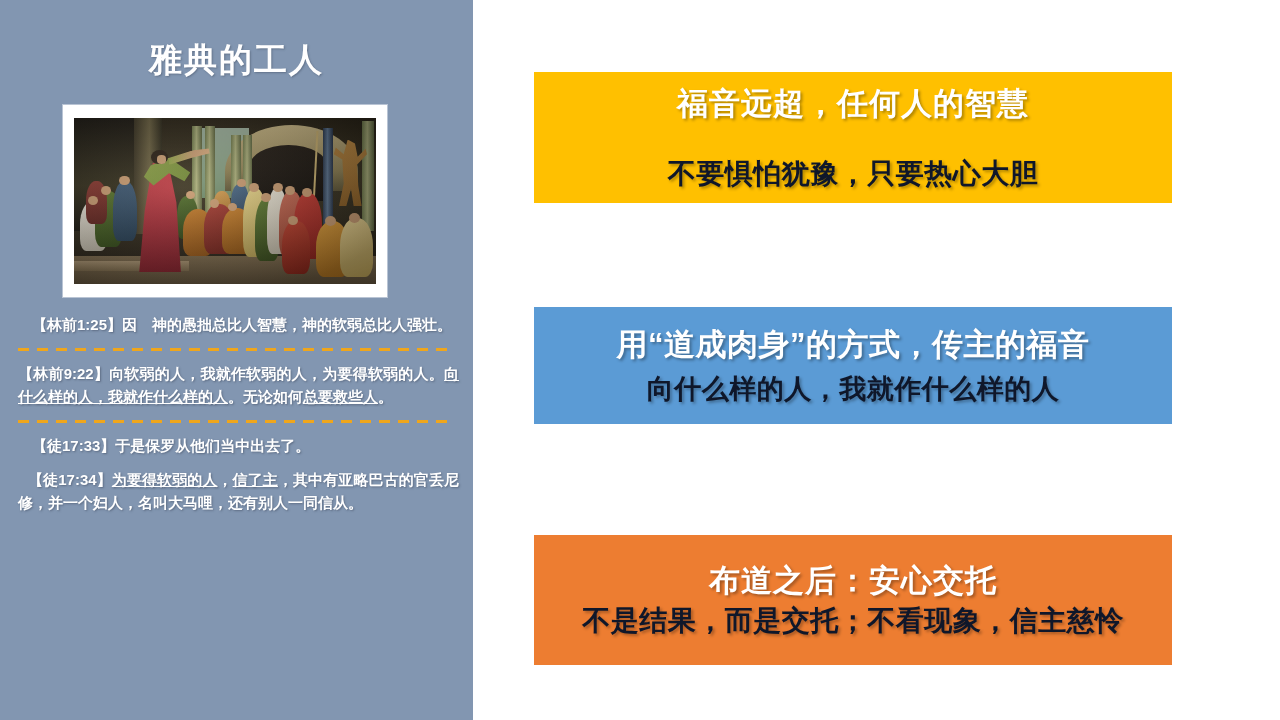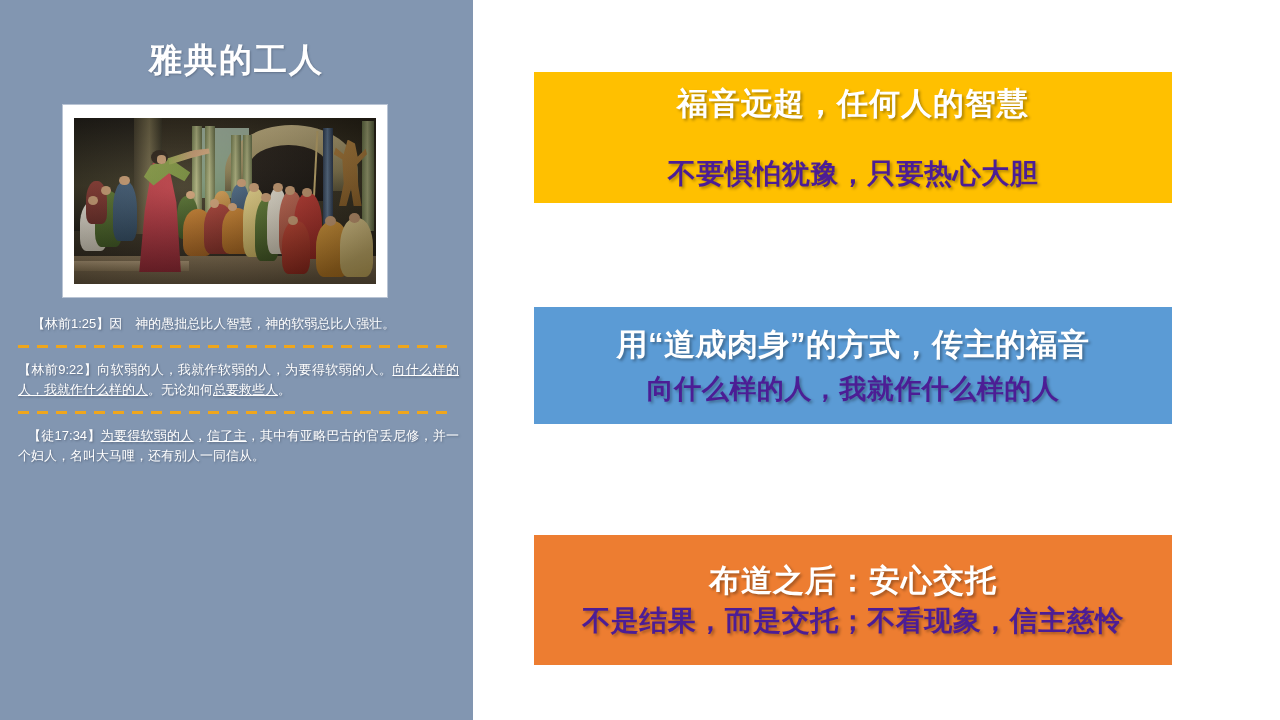--- a/index.html
+++ b/index.html
@@ -174,22 +174,22 @@
   }
 
   
   .verses {
     position:absolute;
     left:0; top:314px;
     width:473px;
   }
   .verse {
     color:#ffffff;
-    font-size:13px;
-    font-weight:normal;
+    font-size:15px;
+    font-weight:bold;
     line-height:1.53;
     padding:0 14px 0 18px;
     text-shadow:1px 1px 2px rgba(55,65,85,0.5);
     text-align:justify;
   }
   .verse .u { text-decoration:underline; }
   .verse-1 { text-indent:14px; }
   .verse-3 { text-indent:14px; }
   .verse-4 { text-indent:10px; margin-top:11px; }
   .divider {
@@ -210,21 +210,21 @@
     align-items:center;
     justify-content:center;
   }
   .panel .line-1 {
     color:#ffffff;
     font-weight:bold;
     text-shadow:2px 2px 3px rgba(0,0,0,0.33);
     white-space:nowrap;
   }
   .panel .line-2 {
-    color:#4c1d95;
+    color:#0f172a;
     font-weight:bold;
     text-shadow:2px 2px 3px rgba(0,0,0,0.30);
     white-space:nowrap;
   }
 
   .panel-yellow {
     top:72px; height:131px;
     background:#ffc000;
     gap:24px;
   }
@@ -315,20 +315,21 @@
   <div class="verses">
 
     <div class="verse verse-1">【林前1:25】因　神的愚拙总比人智慧，神的软弱总比人强壮。</div>
 
     <div class="divider"></div>
 
     <div class="verse verse-2"><span>【林前9:22】向软弱的人，我就作软弱的人，为要得软弱的人。</span><span class="u">向什么样的人，我就作什么样的人</span><span>。无论如何</span><span class="u">总要救些人</span><span>。</span></div>
 
     <div class="divider"></div>
 
+    <div class="verse verse-3">【徒17:33】于是保罗从他们当中出去了。</div>
 
     <div class="verse verse-4"><span>【徒17:34】</span><span class="u">为要得软弱的人</span><span>，</span><span class="u">信了主</span><span>，其中有亚略巴古的官丢尼修，并一个妇人，名叫大马哩，还有别人一同信从。</span></div>
 
   </div>
 </div>
 
 <div class="panel panel-yellow">
   <div class="line-1">福音远超，任何人的智慧</div>
   <div class="line-2">不要惧怕犹豫，只要热心大胆</div>
 </div>

